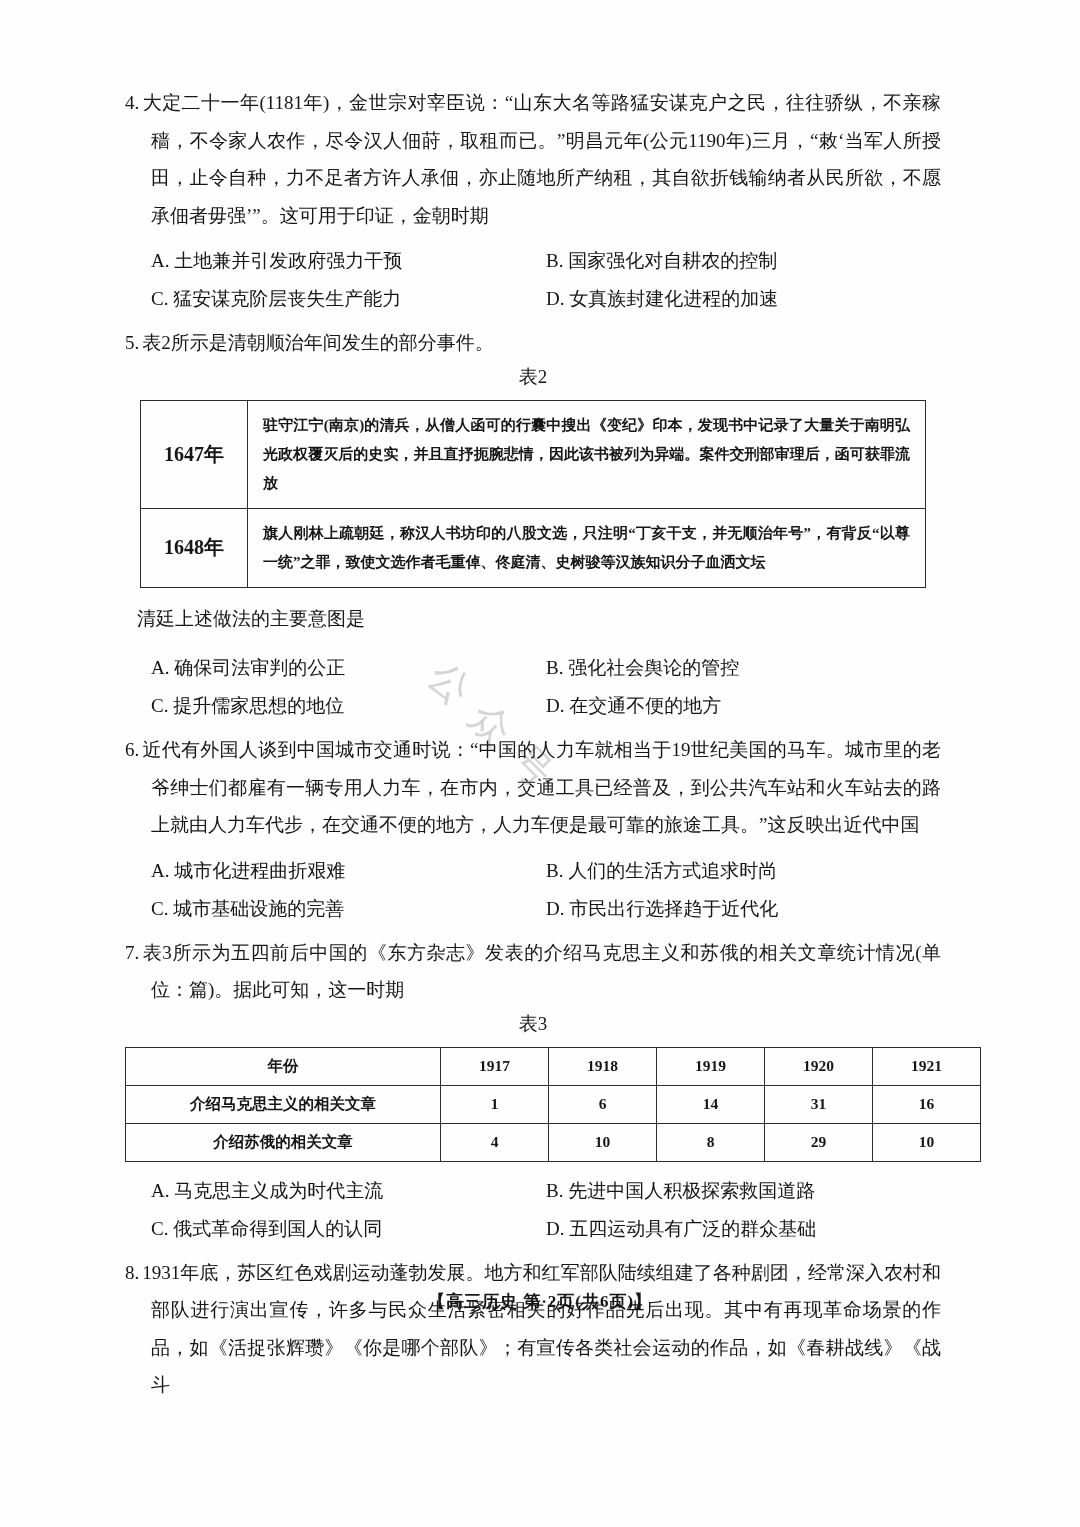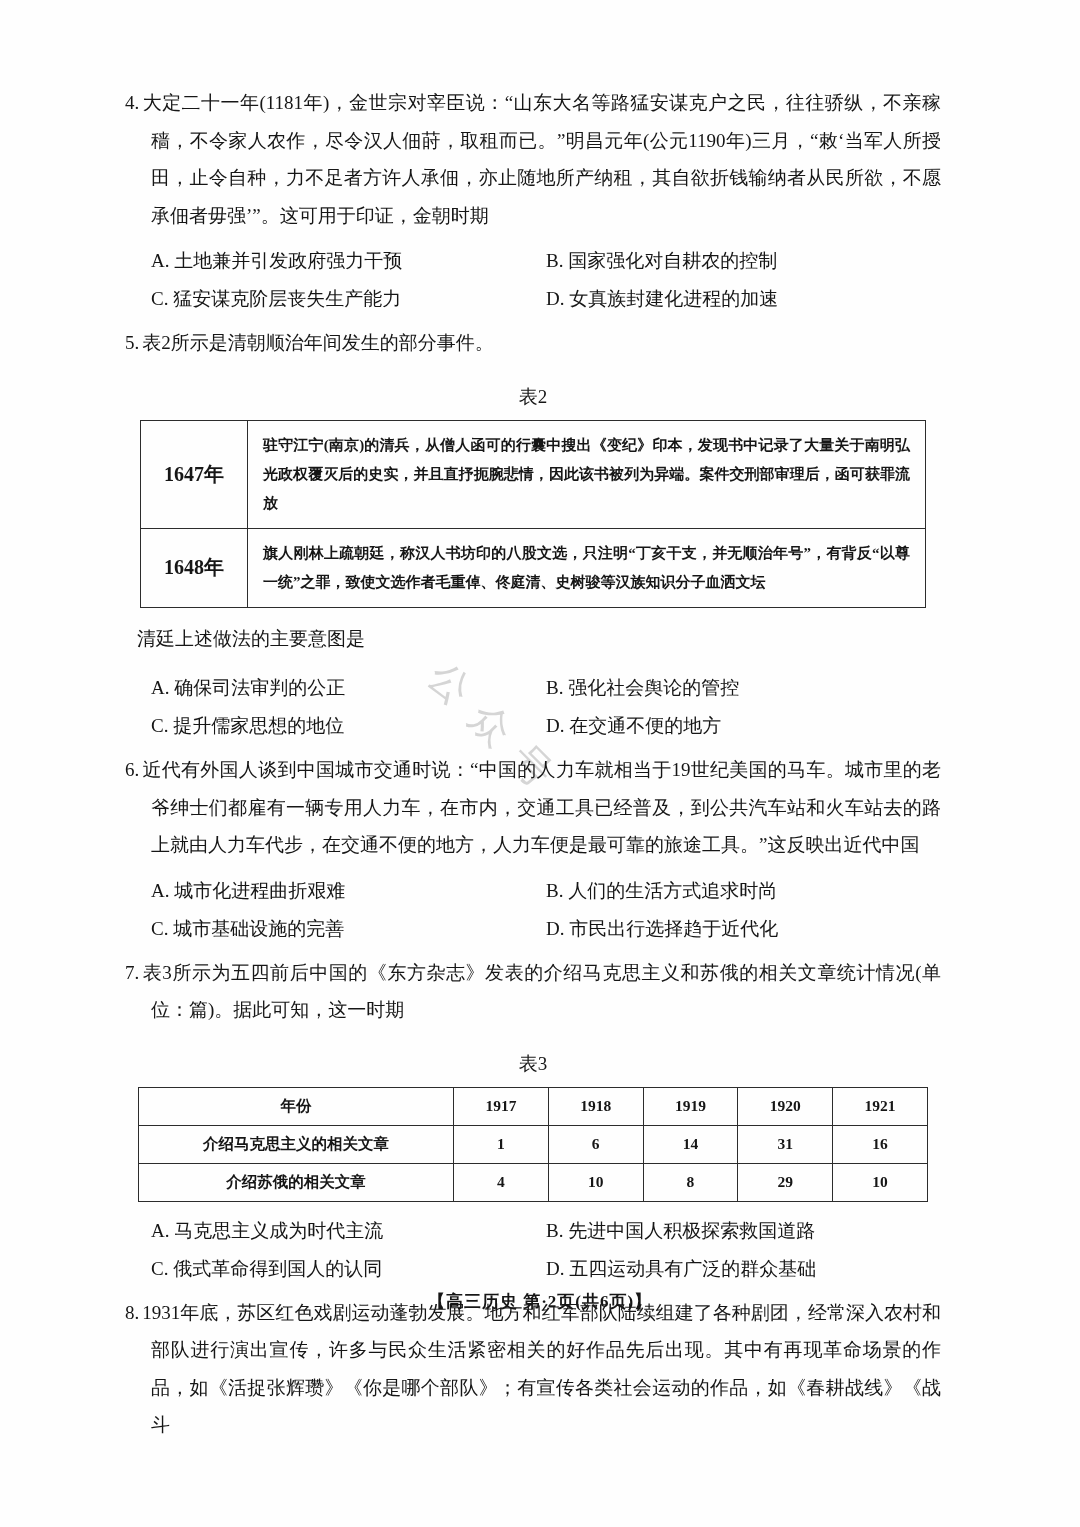--- a/index.html
+++ b/index.html
@@ -38,21 +38,21 @@
     grid-template-columns:50% 50%;
     padding-left:26px;
     font-size:19px;
     line-height:38px;
     margin-top:8px;
   }
   .table-caption {
     text-align:center;
     font-size:19px;
     line-height:30px;
-    margin:20px 0 2px 0;
+    margin:0 0 2px 0;
   }
   table { border-collapse:collapse; }
   .t2 {
     width:786px;
     margin:8px auto 8px auto;
   }
   .t2 td { border:1.6px solid #2c2c2c; }
   .t2 .year {
     width:104px;
     text-align:center;
@@ -60,21 +60,21 @@
     font-weight:700;
   }
   .t2 .event {
     font-size:15px;
     font-weight:700;
     line-height:29px;
     padding:10px 15px;
     text-align:justify;
   }
   .t3 {
-    width:790px;
+    width:856px;
     margin:8px auto 10px auto;
     font-size:15.5px;
     font-weight:700;
   }
   .t3 td {
     border:1.6px solid #2c2c2c;
     text-align:center;
     height:37px;
     padding:0 4px;
   }

